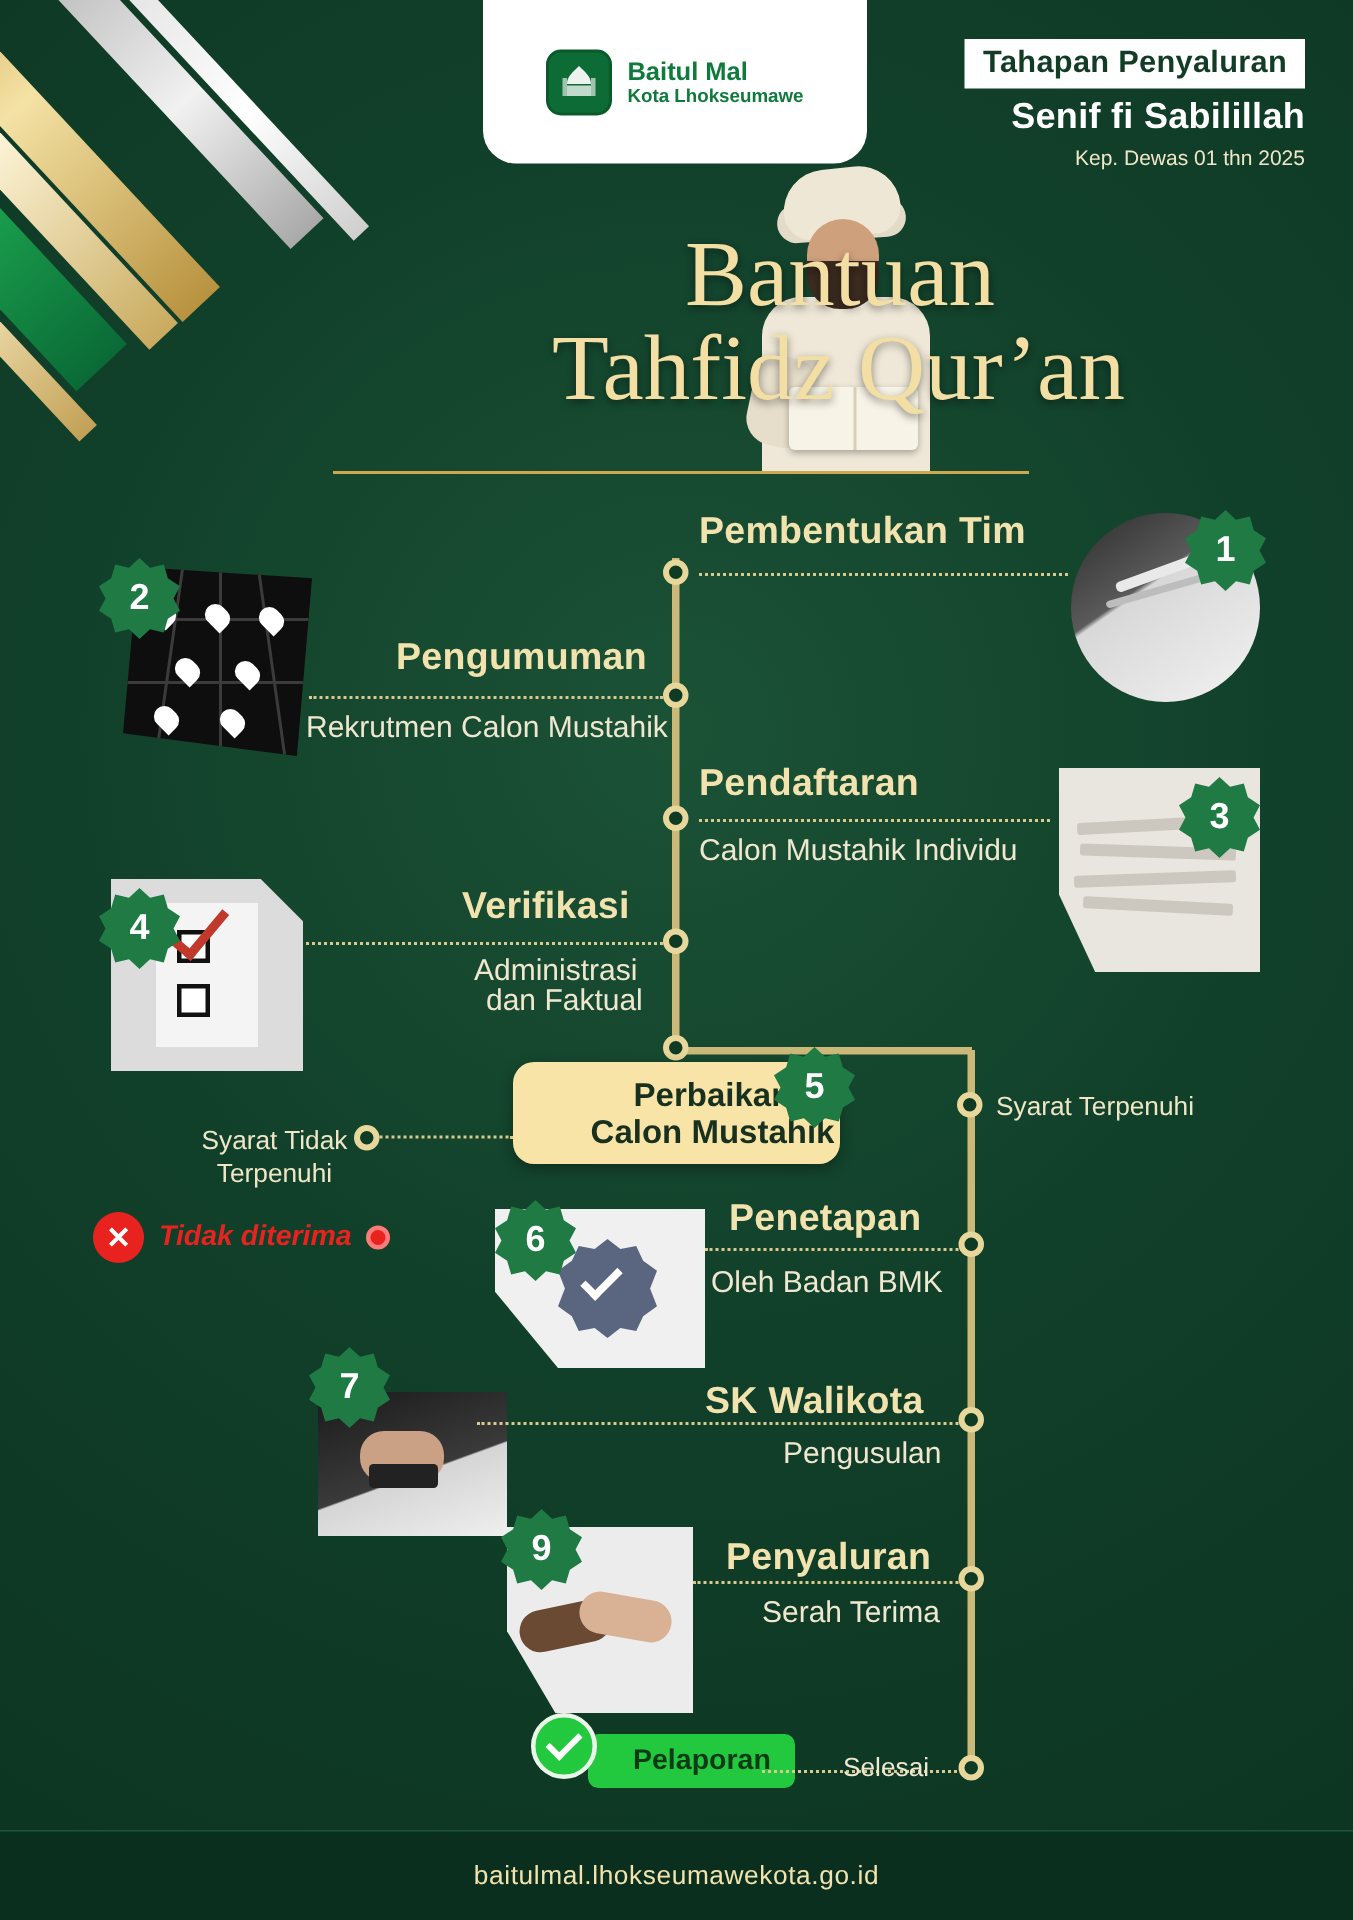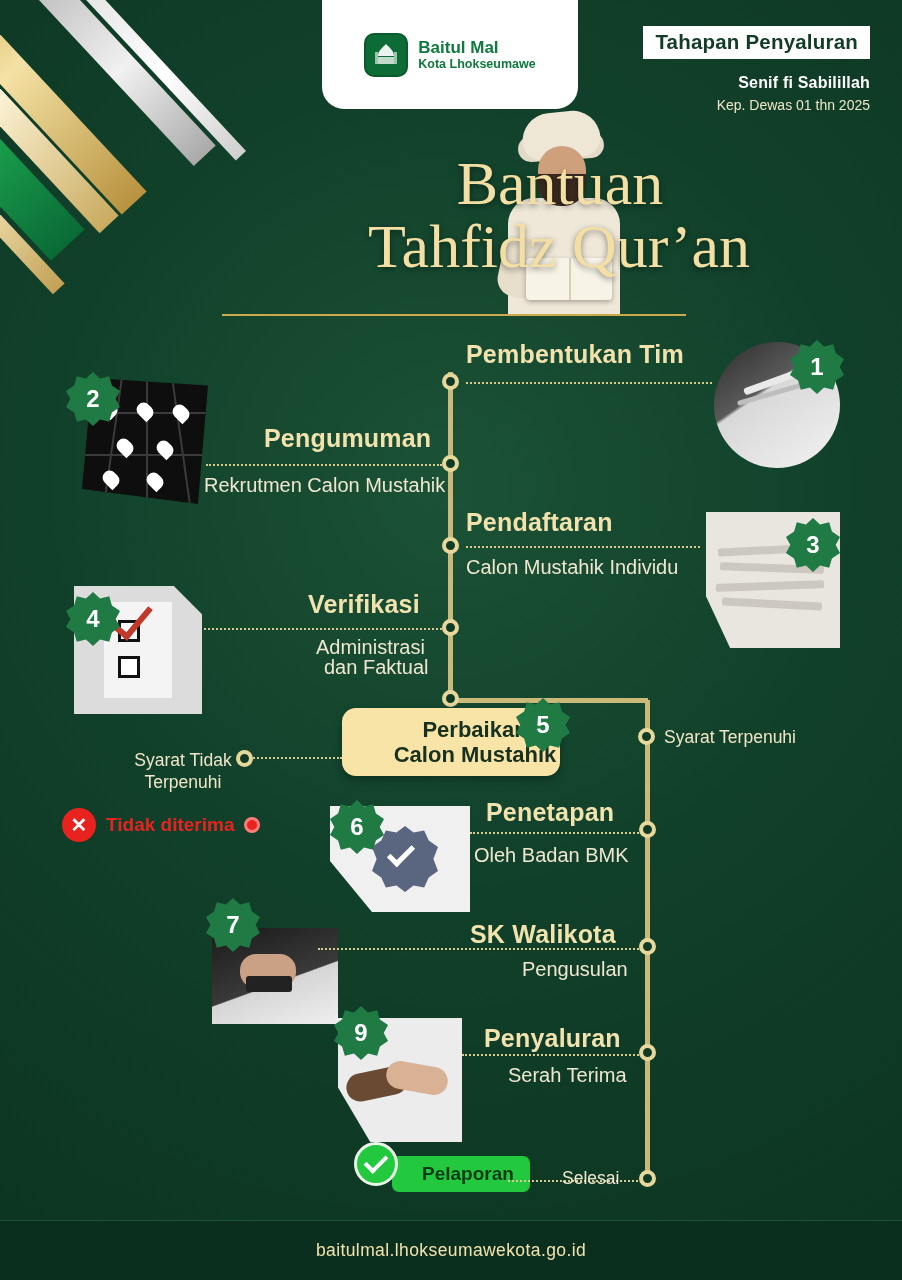--- a/index.html
+++ b/index.html
@@ -49,21 +49,21 @@
   .logo-text .l2 { color: #0e7a3b; font-size: 12.5px; font-weight: bold; }
 
   .head-right { position: absolute; top: 26px; right: 32px; text-align: right; }
   .tahapan-chip {
     display: inline-block;
     background: #ffffff; color: #123c25;
     font-size: 20.5px; font-weight: bold;
     padding: 4px 12px 5px 12px;
     letter-spacing: .2px;
   }
-  .senif { color: #ffffff; font-size: 16px; font-weight: bold; margin-top: 15px; letter-spacing: .2px; }
+  .senif { color: #ffffff; font-size: 24px; font-weight: bold; margin-top: 5px; letter-spacing: .2px; }
   .kepdewas { color: #f0e6c8; font-size: 14px; margin-top: 5px; }
 
   
   .title-wrap { position: absolute; top: 152px; left: 0; width: 100%; }
   .main-title {
     font-family: "Liberation Serif", serif;
     color: #f3dfa4;
     font-size: 62px;
     line-height: 1.02;
     text-align: center;
@@ -185,21 +185,21 @@
     position:absolute; top:750px; left:118px; color:#efe6c8; font-size:17.5px;
     text-align:center; line-height:1.25; width:130px;
   }
   .dash-left { position:absolute; top:757px; left:246px; width:96px; border-top:2px dotted #d8c98e; }
 
   .reject-row { position: absolute; top: 808px; left: 62px; display: flex; align-items: center; gap: 10px; }
   .x-circle {
     width: 34px; height: 34px; border-radius: 50%; background: #e8231f;
     display:flex; align-items:center; justify-content:center; color:#fff; font-size:20px; font-weight:bold;
   }
-  .reject-label { color: #e8231f; font-size: 19px; font-weight: bold; }
+  .reject-label { color: #e8231f; font-size: 19px; font-weight: bold; font-style: italic; }
   .reject-dot { width: 16px; height: 16px; border-radius: 50%; background:#e8231f; border:3px solid #ff7b78; }
 
   .pelaporan-pill {
     position: absolute; top: 1156px; left: 392px;
     background: #22c93f; color: #0c3a16;
     font-size: 19px; font-weight: bold;
     padding: 7px 16px 7px 30px; border-radius: 7px;
   }
   .check-circle {
     position: absolute; top: 1142px; left: 354px;

